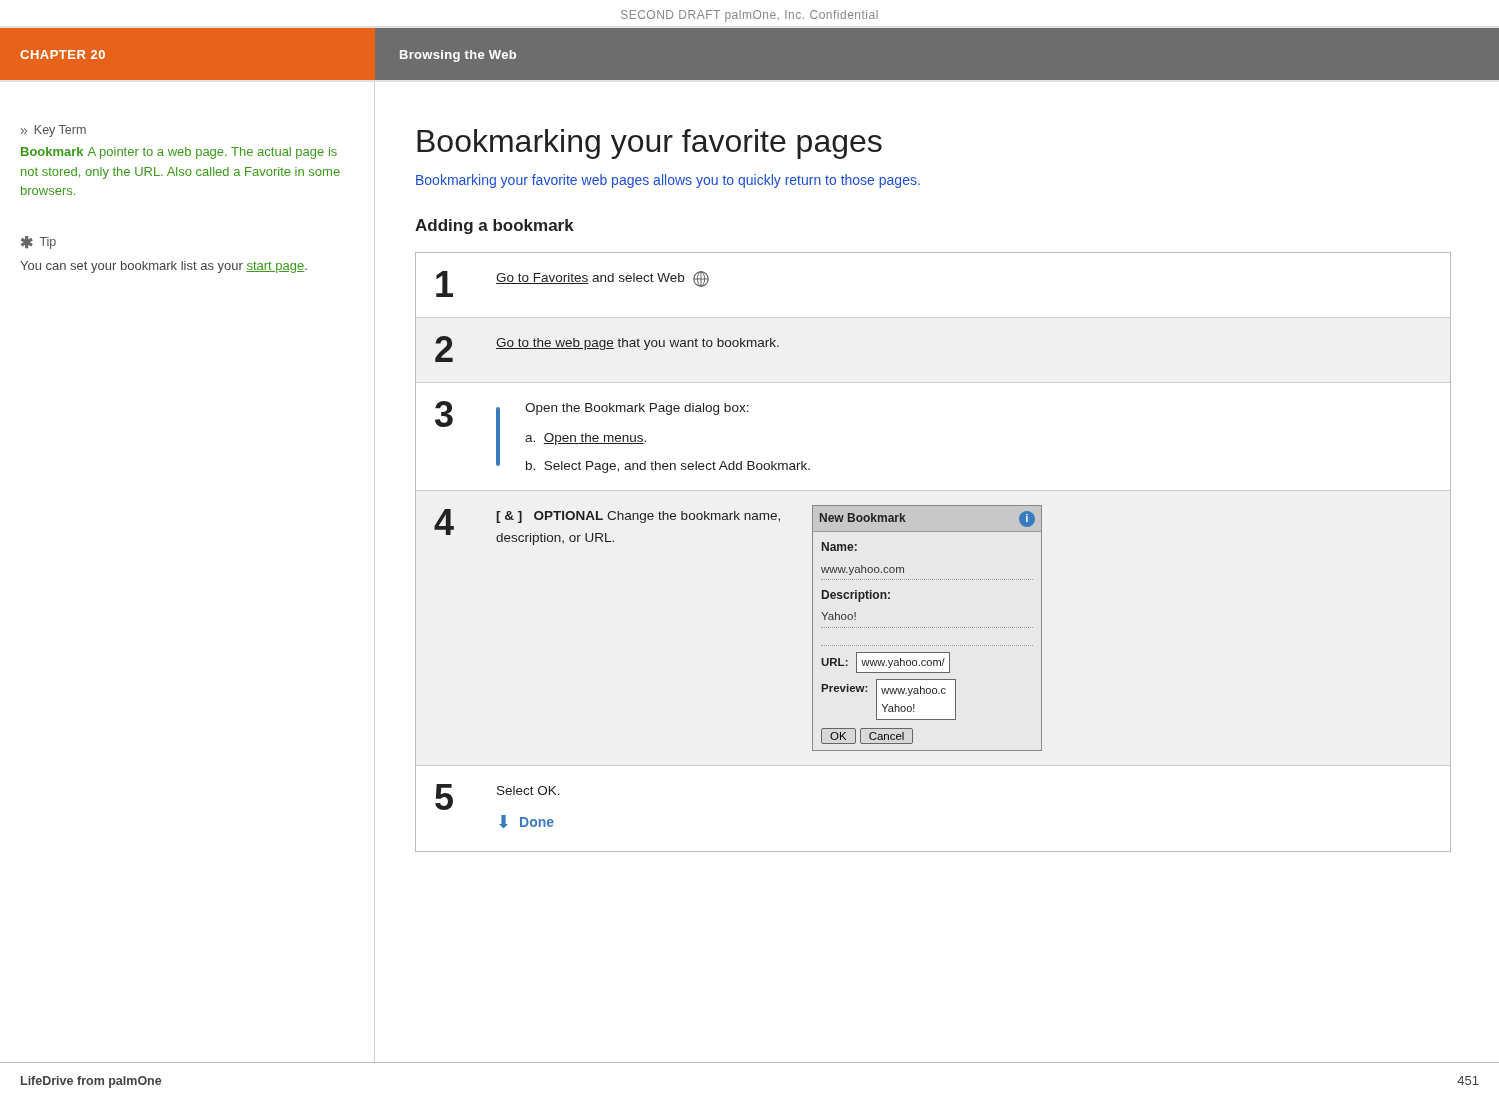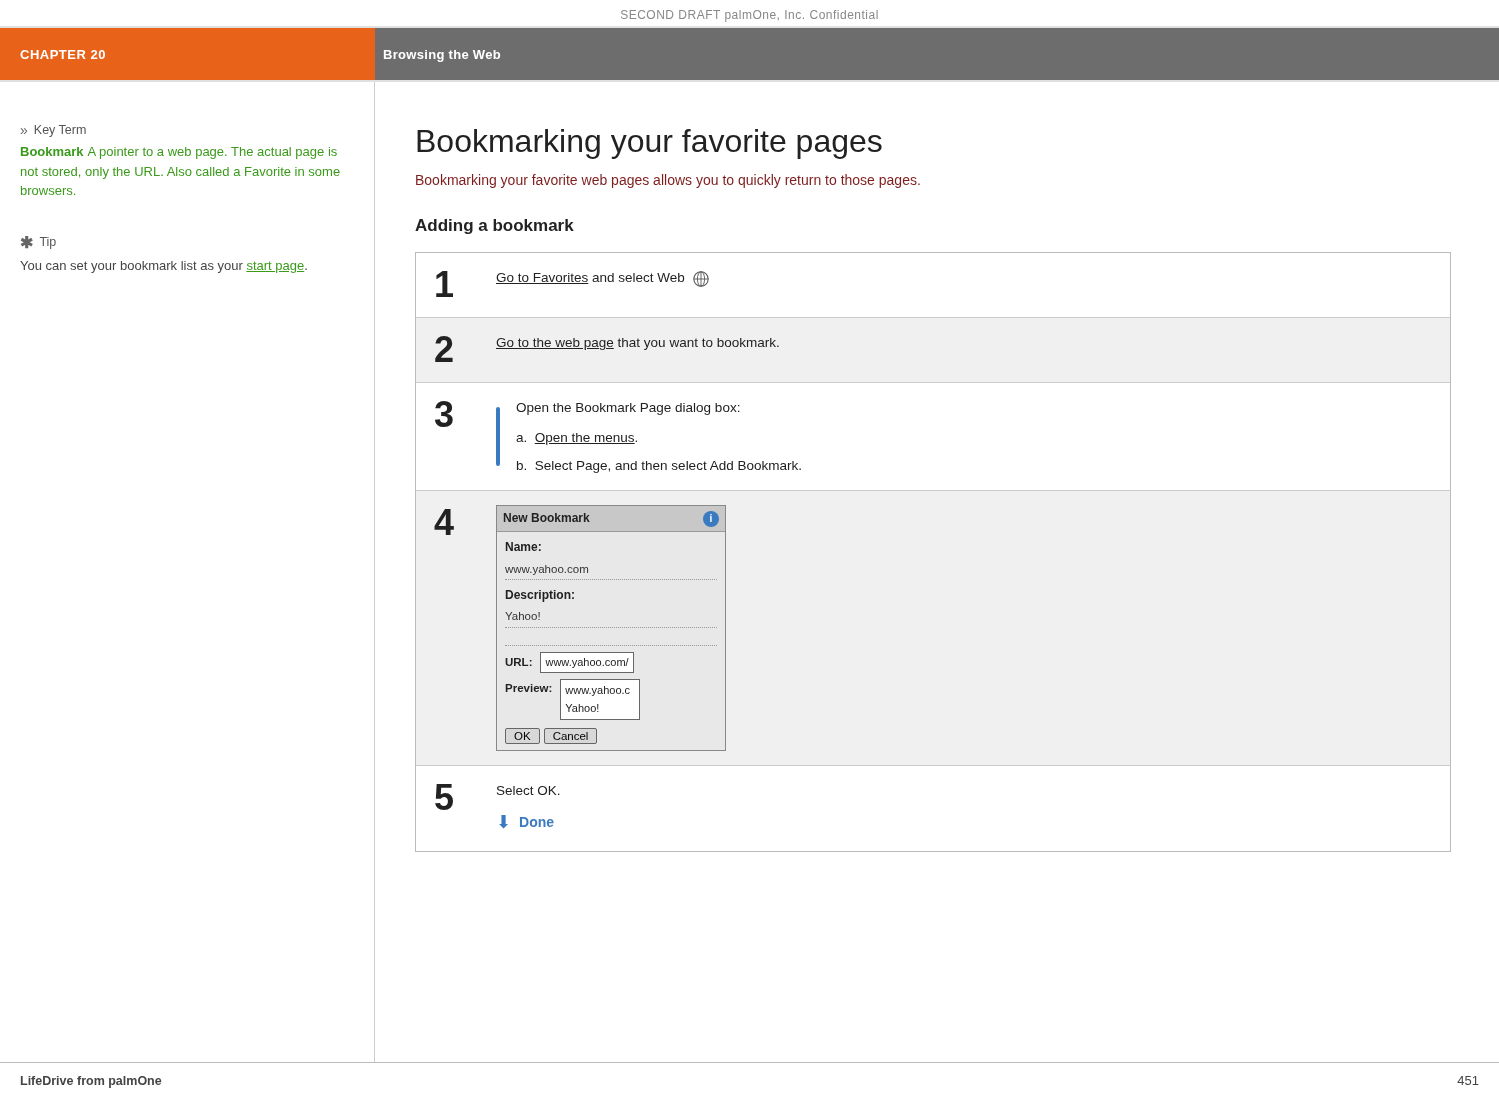--- a/index.html
+++ b/index.html
@@ -39,21 +39,21 @@
       padding-left: 20px;
       letter-spacing: 0.5px;
     }
     .header-section {
       background: #6d6d6d;
       color: #fff;
       font-size: 13px;
       flex: 1;
       display: flex;
       align-items: center;
-      padding-left: 8px;
+      padding-left: 24px;
       font-weight: bold;
       letter-spacing: 0.3px;
     }
 
     
     .main-layout {
       display: flex;
       min-height: 980px;
     }
 
@@ -130,21 +130,21 @@
     .page-title {
       font-size: 32px;
       font-weight: normal;
       color: #222;
       margin-bottom: 12px;
       line-height: 1.2;
     }
 
     .page-subtitle {
       font-size: 14px;
-      color: #7f1d1d;
+      color: #1d4ed8;
       margin-bottom: 28px;
     }
 
     .section-heading {
       font-size: 17px;
       font-weight: bold;
       color: #222;
       margin-bottom: 16px;
     }
 
@@ -399,39 +399,45 @@
       <div class="step-row alt-bg">
         <div class="step-number">2</div>
         <div class="step-content">
           <a class="underline-link">Go to the web page</a><span> that you want to bookmark.</span>
         </div>
       </div>
 
       <div class="step-row">
         <div class="step-number">3</div>
         <div class="step-content">
-          <div style="display:flex;align-items:flex-start;gap:6px">
+          <div style="display:flex;align-items:flex-start;gap:15px">
             <div class="step-3-divider"></div>
             <div>
               <div>Open the Bookmark Page dialog box:</div>
               <div style="margin-top:8px;">
                 a. &nbsp;<a class="underline-link">Open the menus</a><span>.</span>
               </div>
               <div style="margin-top:6px;">
                 b. &nbsp;<span>Select Page, and then select Add Bookmark.</span>
               </div>
             </div>
           </div>
         </div>
       </div>
 
       <div class="step-row alt-bg">
         <div class="step-number">4</div>
         <div class="step-content">
           <div class="step-4-content">
+            <div style="flex:1;max-width:300px;">
+              <span class="optional-tag">[ &amp; ]</span>
+              <span>&nbsp;</span>
+              <span class="optional-tag">OPTIONAL</span>
+              <span>  Change the bookmark name, description, or URL.</span>
+            </div>
 
             <div class="bookmark-dialog">
               <div class="bookmark-dialog-header">
                 <span class="bookmark-dialog-title">New Bookmark</span>
                 <div class="bookmark-dialog-info">i</div>
               </div>
               <div class="bookmark-dialog-body">
                 <div class="bookmark-field-label">Name:</div>
                 <div class="bookmark-field-value">www.yahoo.com</div>
 

